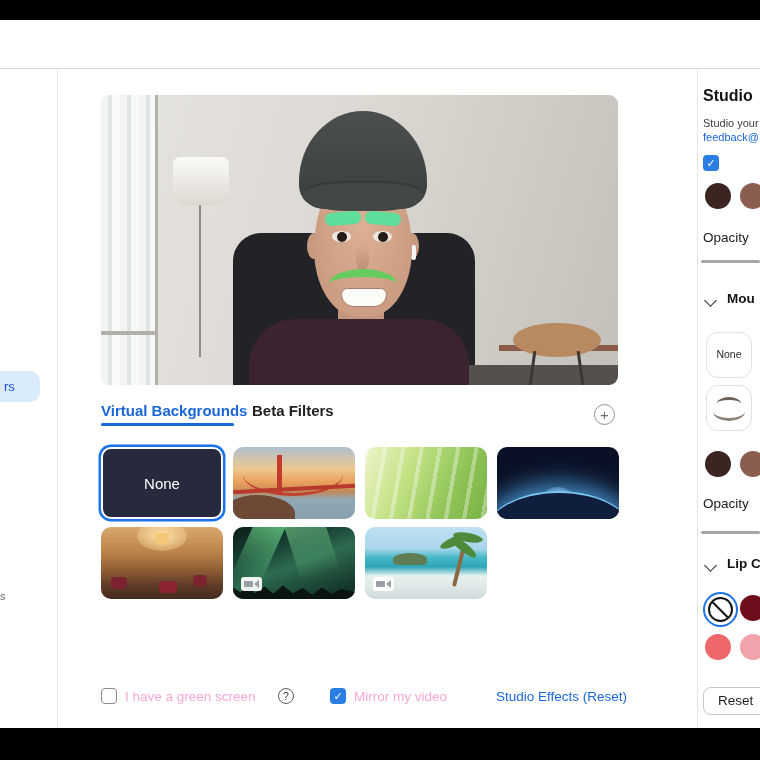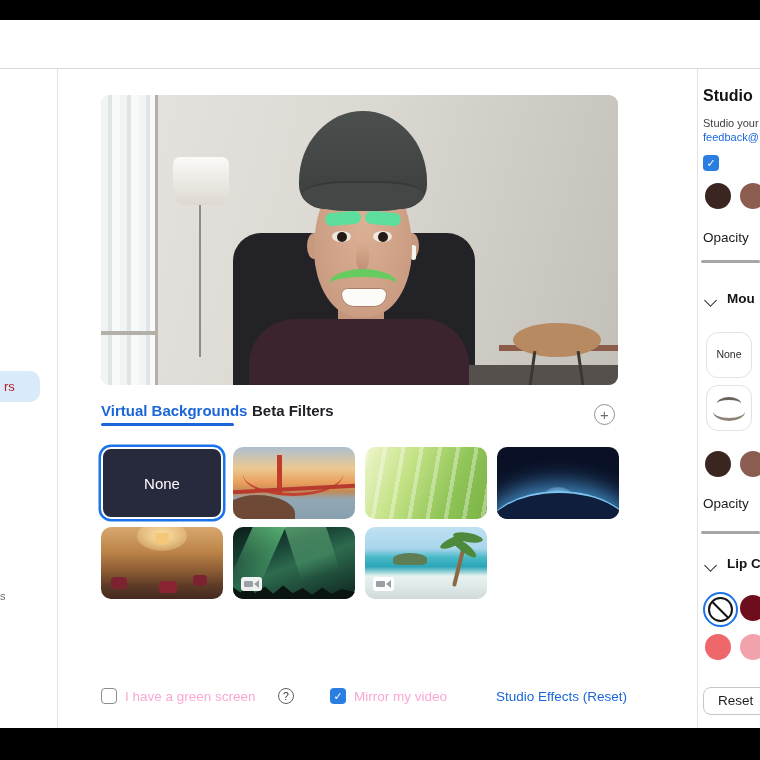--- a/index.html
+++ b/index.html
@@ -9,21 +9,21 @@
 
   
   .titlebar{left:0;top:20px;width:760px;height:48px;background:#fff;border-bottom:1px solid #d8d8d8;}
   .title{left:0;top:32px;width:760px;text-align:center;font-size:17px;font-weight:700;color:#17181a;}
   .contentbg{left:0;top:69px;width:760px;height:659px;background:#fff;}
   .botbar{left:0;top:728px;width:760px;height:32px;background:#000;}
 
   
   .sidebar{left:0;top:69px;width:57px;height:659px;background:#fff;border-right:1px solid #e3e3e3;}
   .side-pill{left:-30px;top:302px;width:70px;height:31px;background:#d9eafb;border-radius:10px;}
-  .side-pill span{position:absolute;left:34px;top:8px;font-size:13px;color:#b91c1c;}
+  .side-pill span{position:absolute;left:34px;top:8px;font-size:13px;color:#1d4ed8;}
   .side-frag{left:0;top:521px;width:5px;height:13px;overflow:hidden;font-size:11px;color:#6b6b6b;}
 
   
   .preview{left:101px;top:95px;width:517px;height:290px;border-radius:9px;overflow:hidden;
            background:linear-gradient(105deg,#e6e4df 0%,#dcd9d3 45%,#c3c0b9 100%);}
   .pv-window{left:0;top:0;width:54px;height:290px;
      background:repeating-linear-gradient(90deg,#f2f4f4 0 7px,#dfe4e7 7px 11px,#f8f9f9 11px 19px);
      border-right:3px solid #b3b0aa;}
   .pv-winbar{left:0;top:236px;width:54px;height:4px;background:#b3b0aa;}
   .pv-lampshade{left:72px;top:62px;width:56px;height:48px;border-radius:7px 7px 12px 12px;

